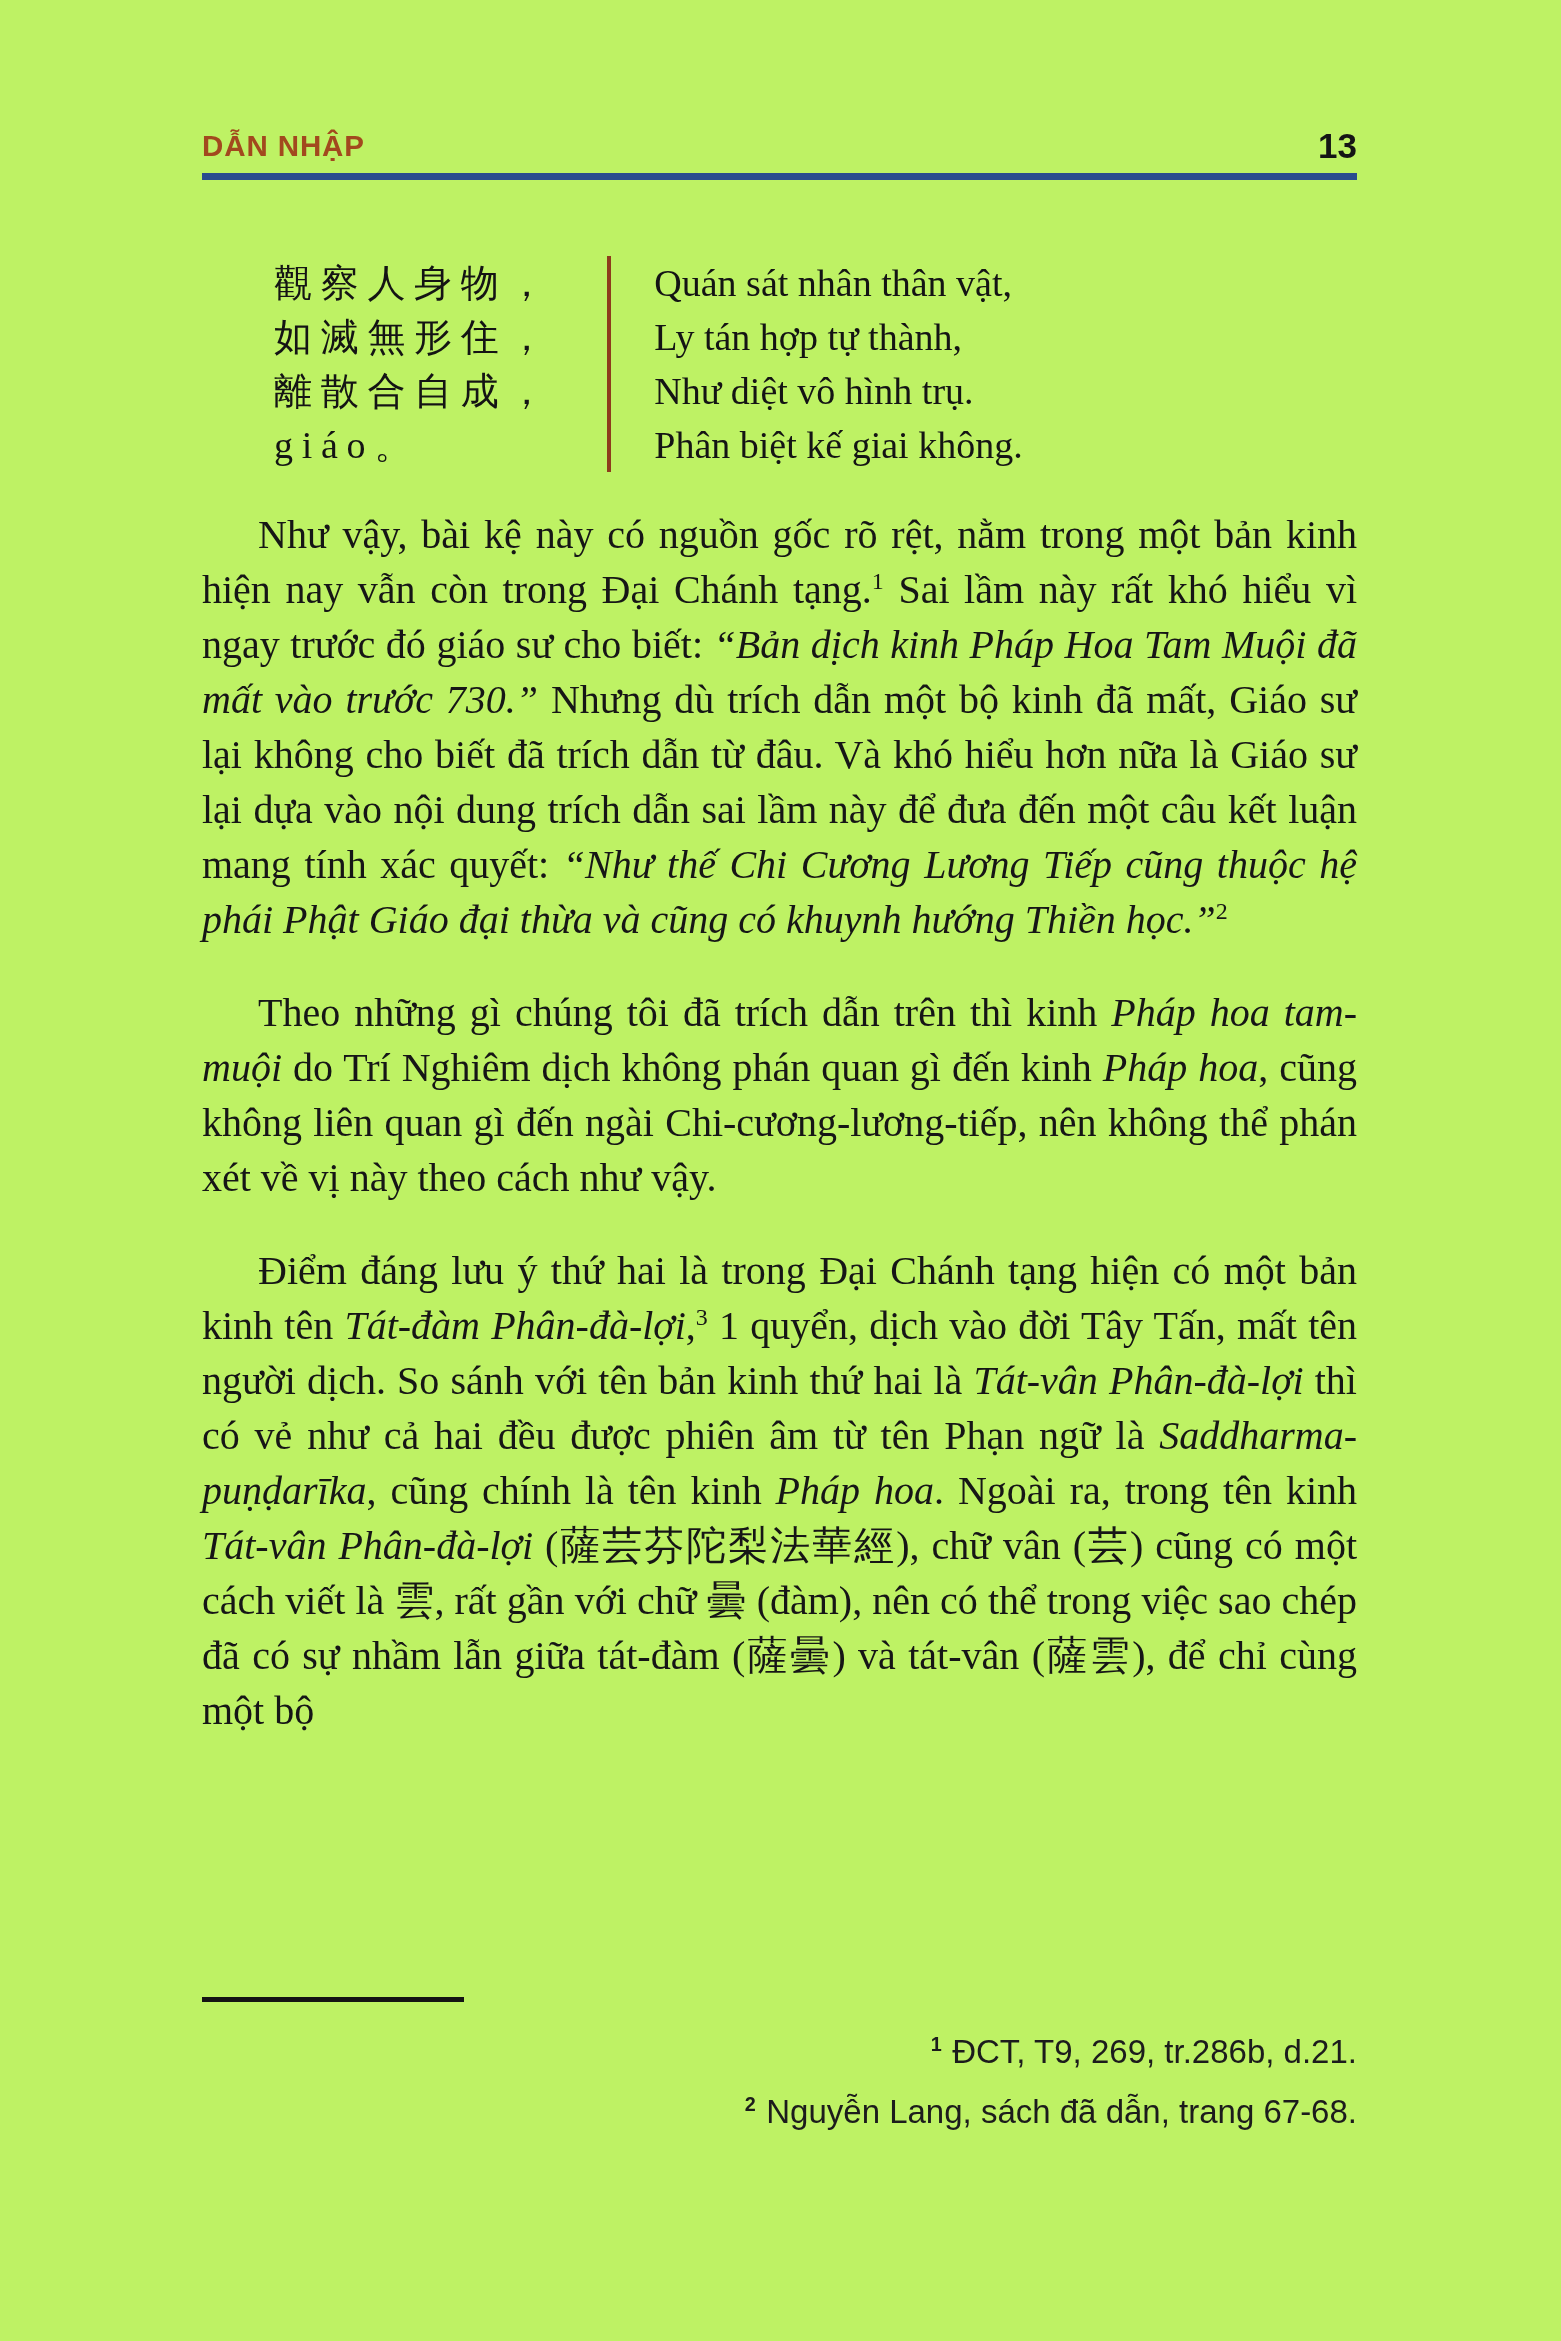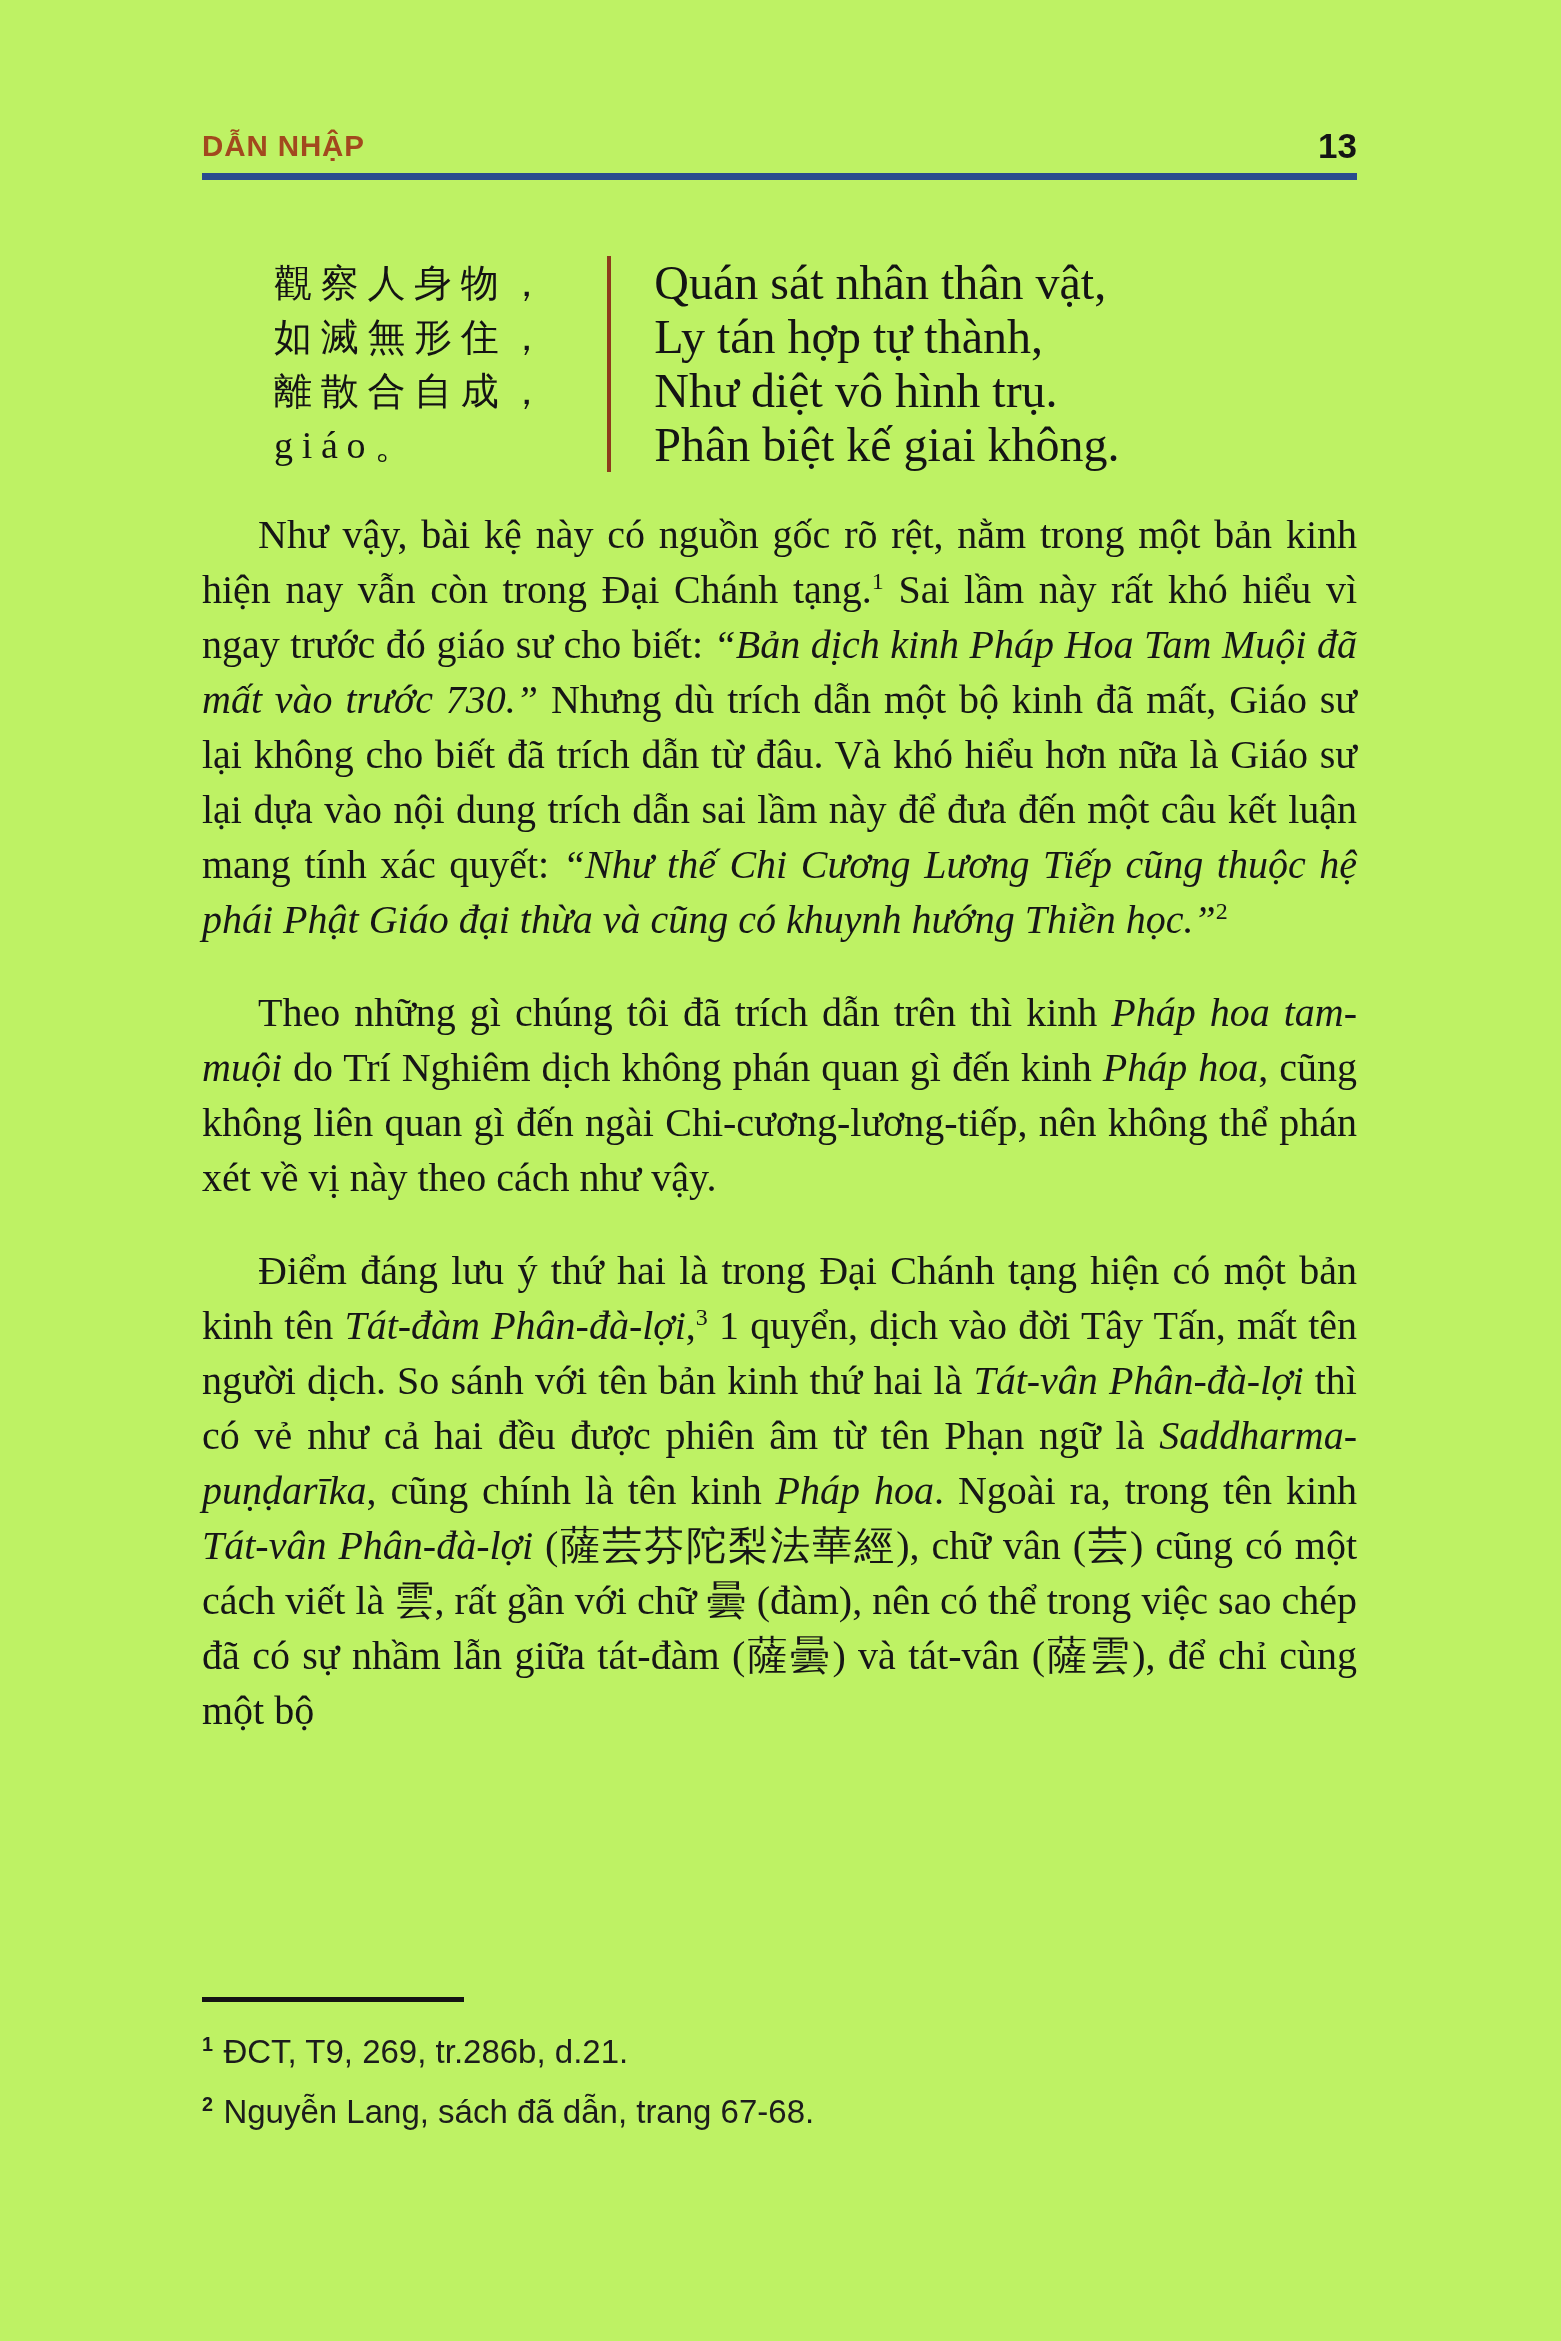--- a/index.html
+++ b/index.html
@@ -20,36 +20,36 @@
     position:absolute; left:202px; width:1155px; top:173px; height:7px;
     background:#2a4c8e;
   }
   
   .verse { position:absolute; left:274px; top:256px; display:flex; align-items:stretch; }
   .verse-cn {
     width:333px; font-size:38px; line-height:54px; letter-spacing:8.7px;
     color:#141414; white-space:nowrap;
   }
   .verse-divider { width:4.3px; background:#8e3c1c; margin-right:43px; }
-  .verse-vi { font-size:48px; line-height:54px; color:#141414; white-space:nowrap; }
+  .verse-vi { font-size:38px; line-height:54px; color:#141414; white-space:nowrap; }
   
   .body-text {
     position:absolute; left:202px; width:1155px; top:507px;
     font-size:40px; line-height:55px; text-align:justify;
   }
   .body-text p { margin:0 0 38px 0; text-indent:56px; }
   .i  { font-style:italic; }
   .sup { vertical-align:super; font-size:60%; line-height:0; }
   
   .footnotes {
     position:absolute; left:202px; width:1155px; top:1997px;
     font-family:"Liberation Sans", sans-serif; font-size:33px; color:#1c1c1c;
   }
   .fn-rule { width:262px; height:5.2px; background:#141414; margin-bottom:15.6px; }
-  .fn-item { line-height:52px; text-align:left; }
+  .fn-item { line-height:52px; text-align:right; }
   .fn-marker { vertical-align:super; font-size:60%; font-weight:bold; margin-right:10.4px; }
 </style>
 </head>
 <body>
 
 <div class="page">
 
   <div class="header-row">
     <span class="section-title">DẪN NHẬP</span>
     <span class="page-number">13</span>

